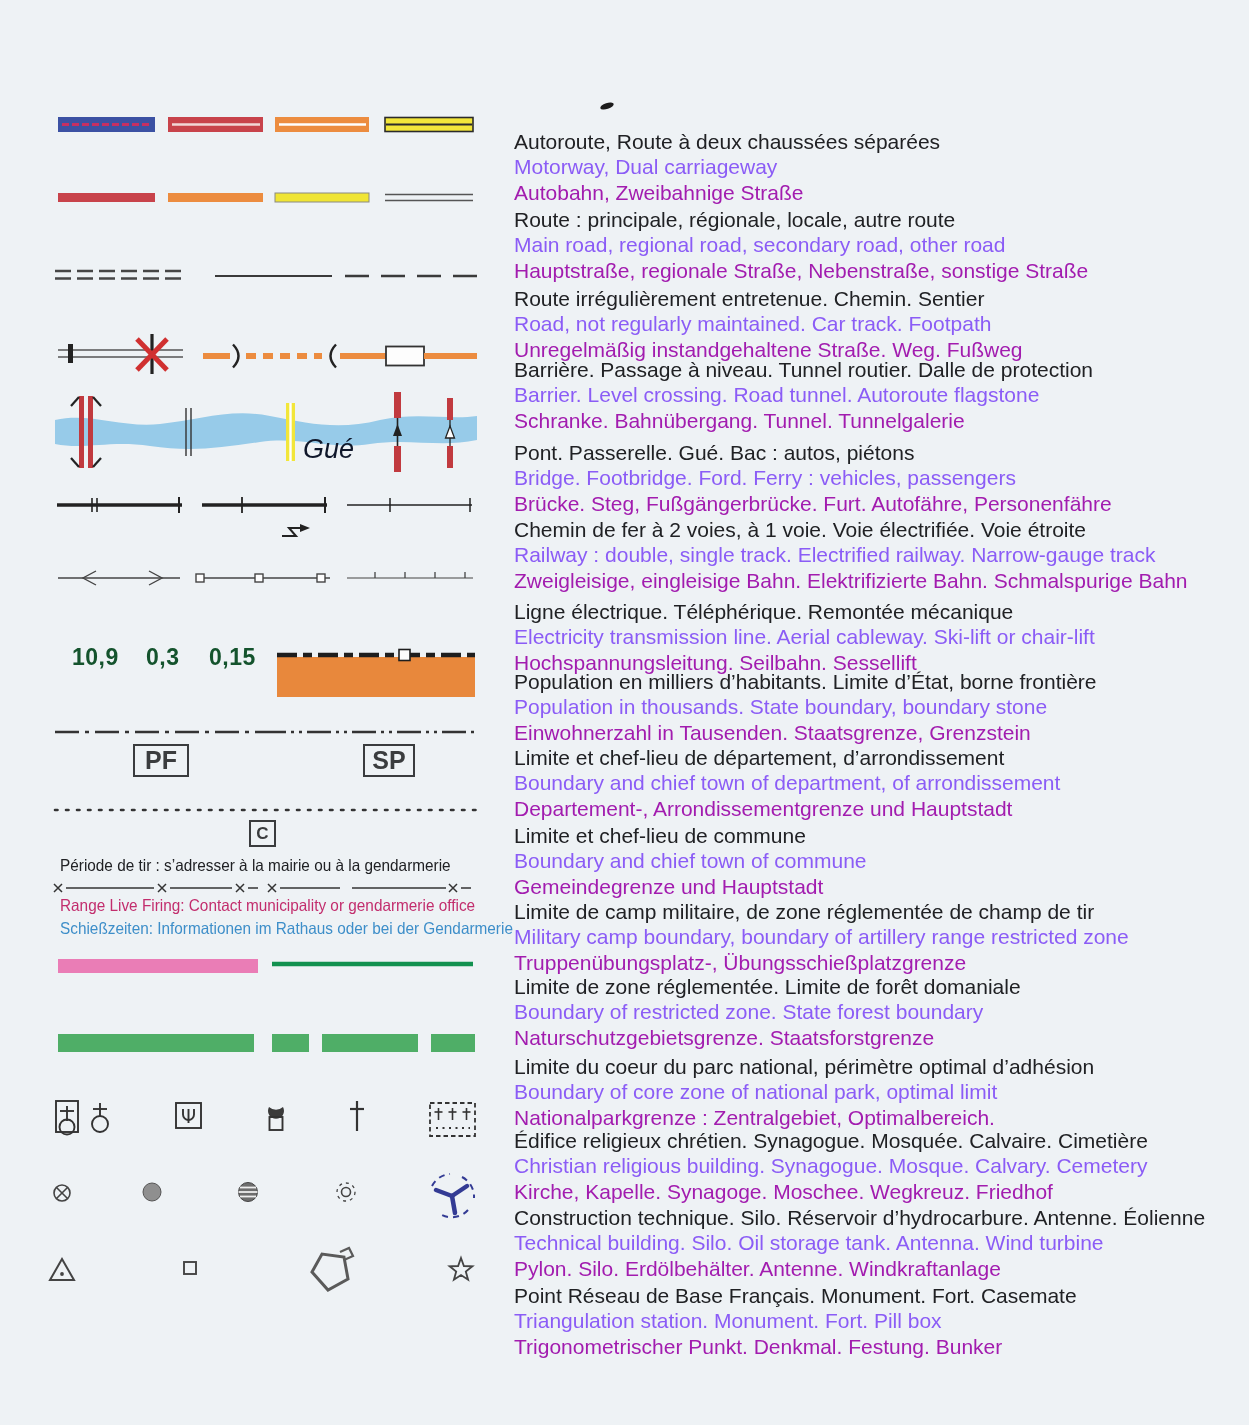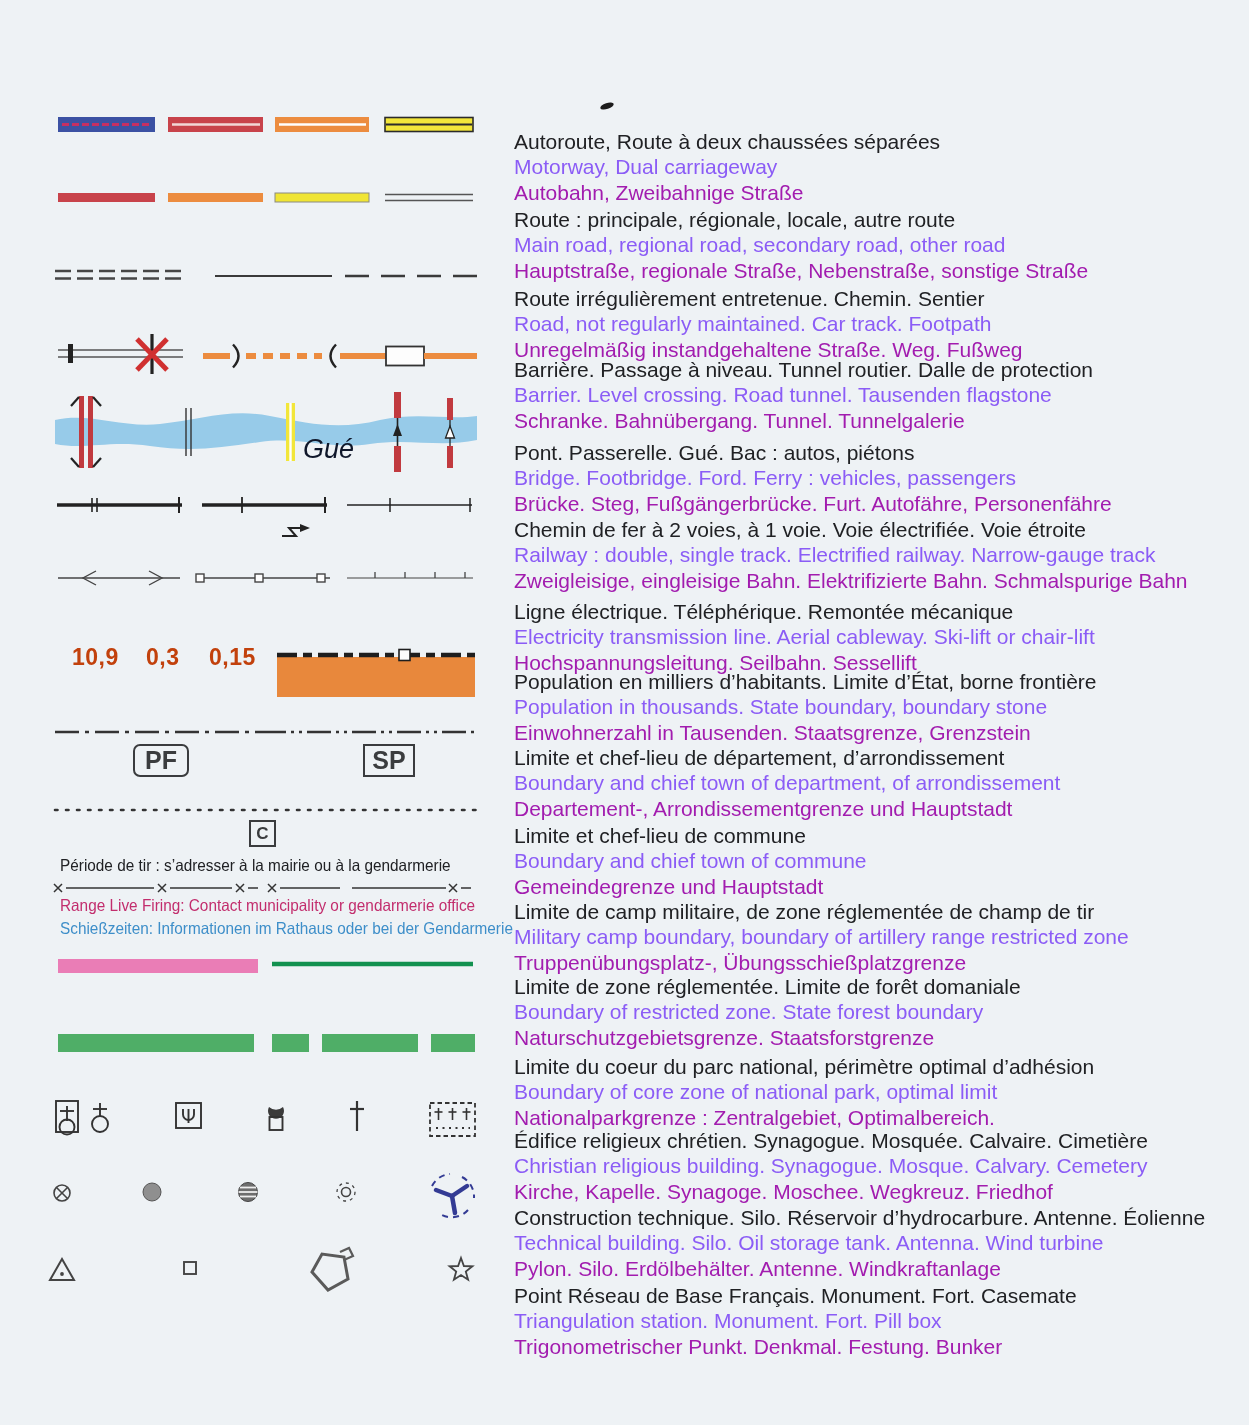--- a/index.html
+++ b/index.html
@@ -4,25 +4,25 @@
 <style>
   html,body{margin:0;padding:0;}
   .page{position:relative;width:1249px;height:1425px;background:#eef2f5;overflow:hidden;
         font-family:"Liberation Sans",sans-serif;}
   .sym{position:absolute;left:0;top:0;}
   .row{position:absolute;left:514px;width:730px;}
   .row div{font-size:21px;line-height:25.4px;white-space:nowrap;}
   .fr{color:#202124;margin-top:20px;}
   .en{color:#8b5cf6;}
   .de{color:#a21caf;}
-  .poplabel{position:absolute;font-weight:bold;font-size:23px;color:#c2410c;letter-spacing:.5px;}
+  .poplabel{position:absolute;font-weight:bold;font-size:23px;color:#14532d;letter-spacing:.5px;}
   .gue{position:absolute;left:303px;top:434px;font-size:27px;font-style:italic;color:#0f172a;}
   .keybox{position:absolute;border:2.5px solid #3a3c3e;color:#3a3c3e;font-weight:bold;
           display:flex;align-items:center;justify-content:center;background:transparent;}
-  .pf{left:133px;top:744px;width:52px;height:29px;font-size:25px;border-radius:7px;}
+  .pf{left:133px;top:744px;width:52px;height:29px;font-size:25px;}
   .sp{left:341px;top:744px;width:48px;height:29px;font-size:25px;margin-left:22px;}
   .cbox{left:249px;top:820px;width:23px;height:23px;font-size:17px;border-width:2px;}
   .note{position:absolute;left:60px;font-size:16.5px;white-space:nowrap;transform:scaleX(.93);
         transform-origin:left;}
   .note-fr{top:856px;color:#202124;}
   .note-en{top:896px;color:#c22d6d;}
   .note-de{top:919px;color:#3d8ec9;}
 </style>
 </head>
 <body>
@@ -315,21 +315,21 @@
       <div class="en">Main road, regional road, secondary road, other road</div>
       <div class="de">Hauptstraße, regionale Straße, Nebenstraße, sonstige Straße</div>
     </div>
 <div class="row" style="top:266px">
       <div class="fr">Route irrégulièrement entretenue. Chemin. Sentier</div>
       <div class="en">Road, not regularly maintained. Car track. Footpath</div>
       <div class="de">Unregelmäßig instandgehaltene Straße. Weg. Fußweg</div>
     </div>
 <div class="row" style="top:337px">
       <div class="fr">Barrière. Passage à niveau. Tunnel routier. Dalle de protection</div>
-      <div class="en">Barrier. Level crossing. Road tunnel. Tausenden flagstone</div>
+      <div class="en">Barrier. Level crossing. Road tunnel. Autoroute flagstone</div>
       <div class="de">Schranke. Bahnübergang. Tunnel. Tunnelgalerie</div>
     </div>
 <div class="row" style="top:420px">
       <div class="fr">Pont. Passerelle. Gué. Bac : autos, piétons</div>
       <div class="en">Bridge. Footbridge. Ford. Ferry : vehicles, passengers</div>
       <div class="de">Brücke. Steg, Fußgängerbrücke. Furt. Autofähre, Personenfähre</div>
     </div>
 <div class="row" style="top:497px">
       <div class="fr">Chemin de fer à 2 voies, à 1 voie. Voie électrifiée. Voie étroite</div>
       <div class="en">Railway : double, single track. Electrified railway. Narrow-gauge track</div>

